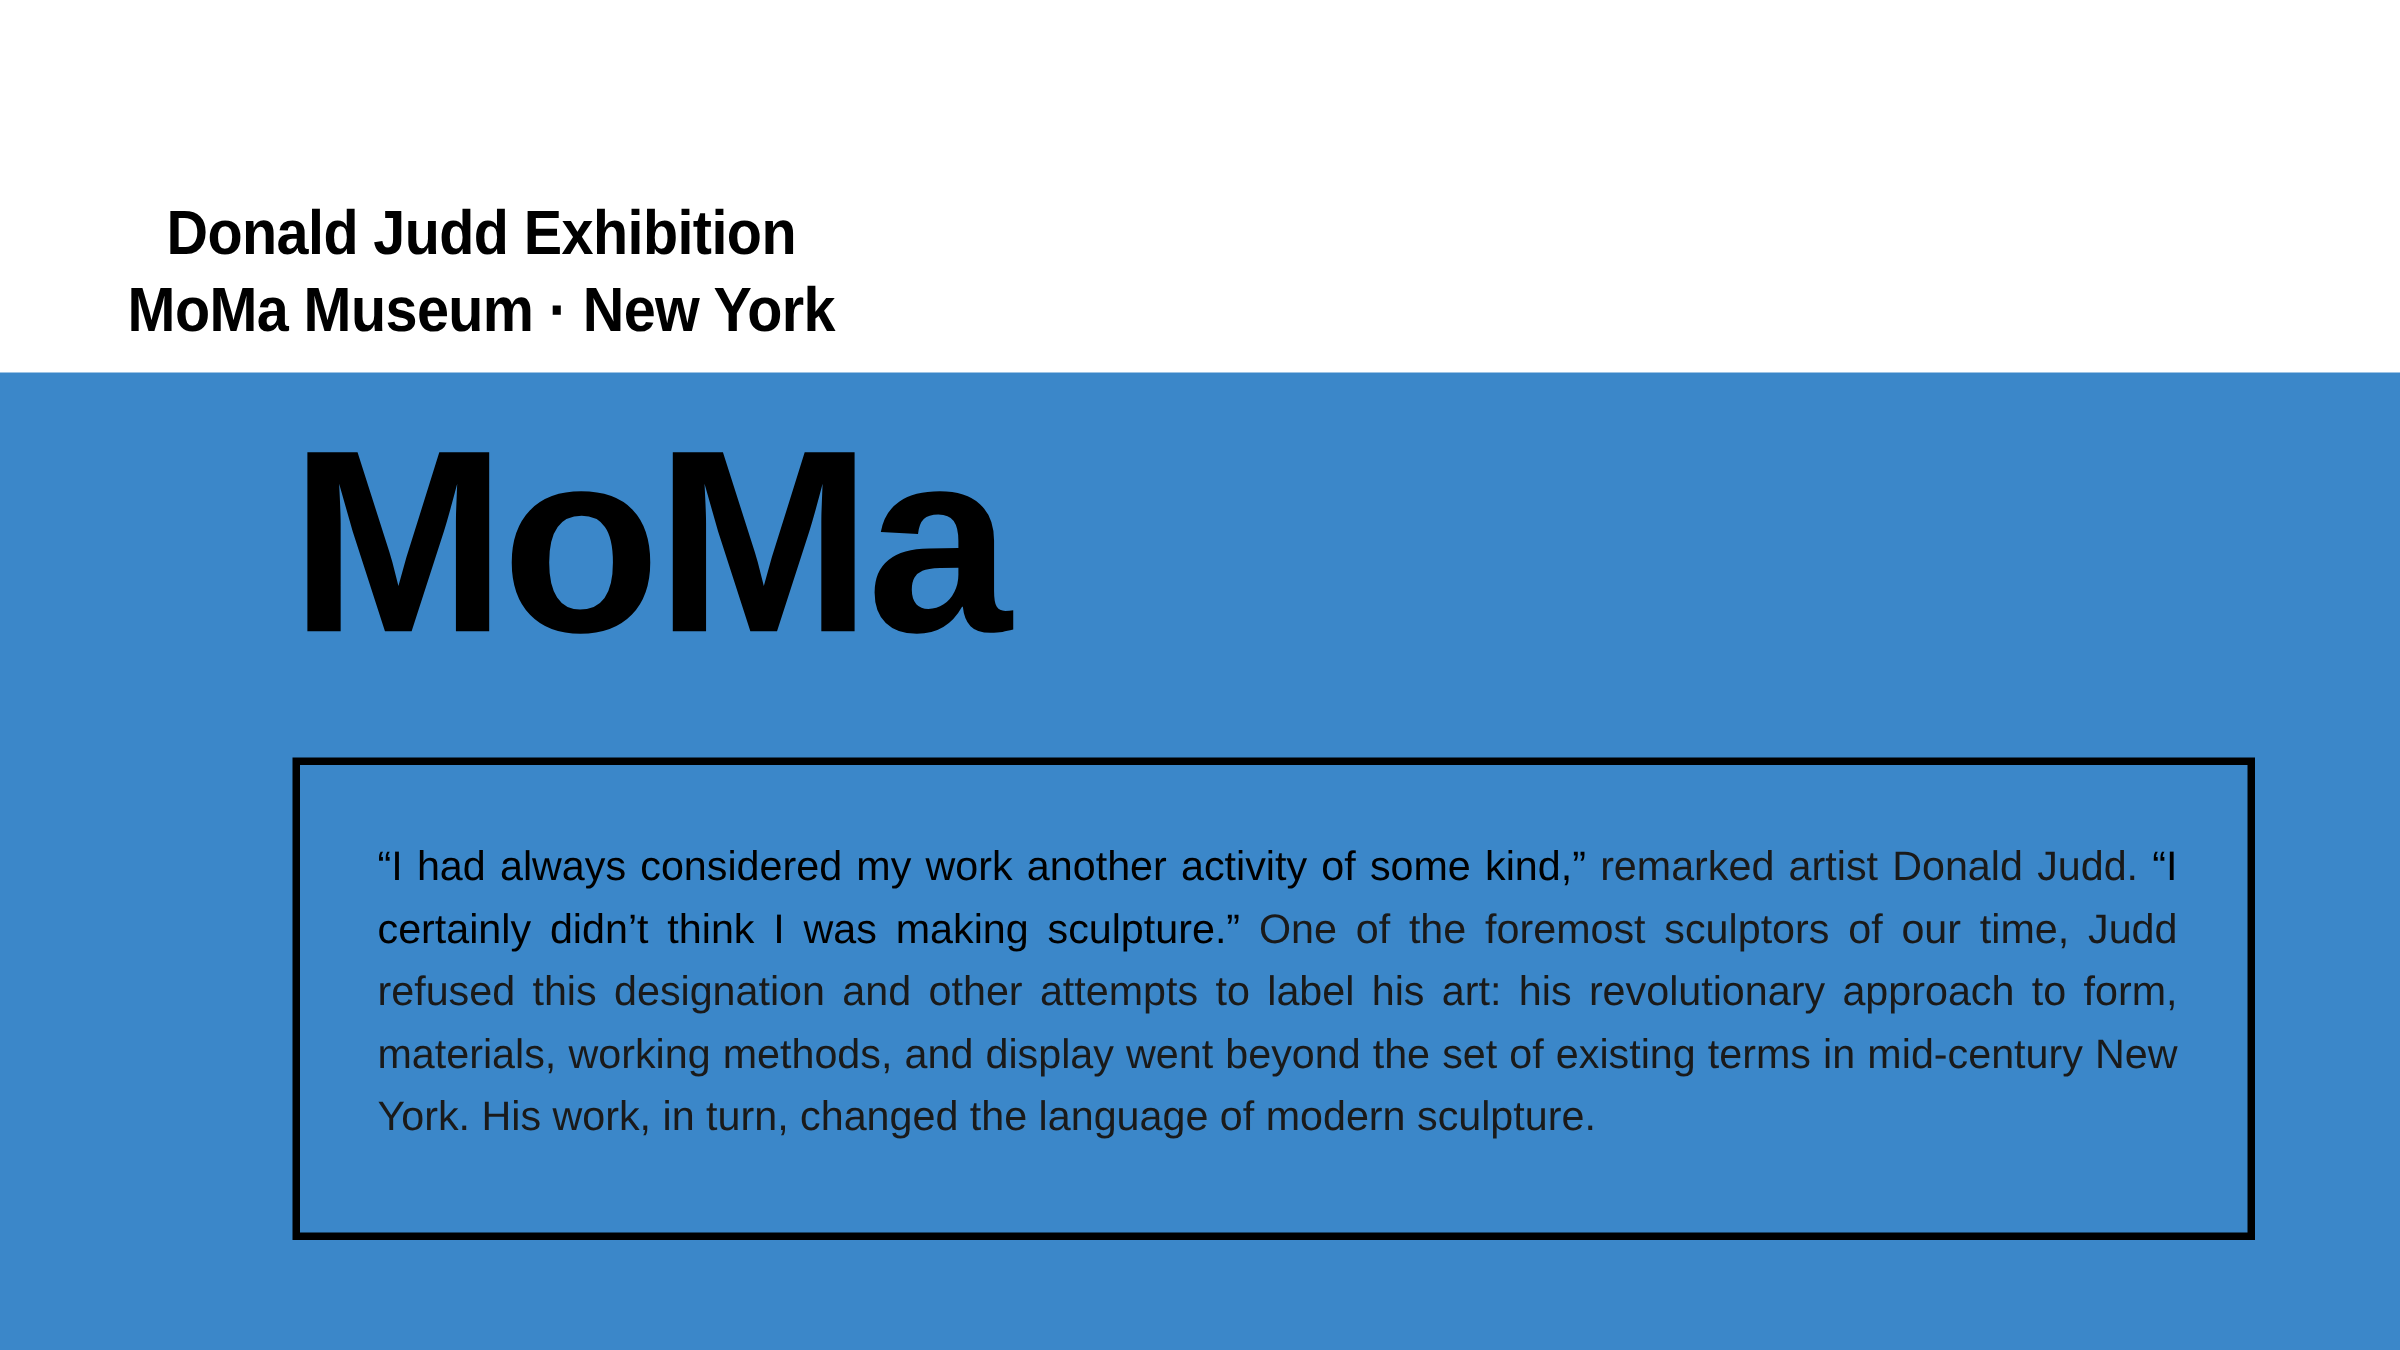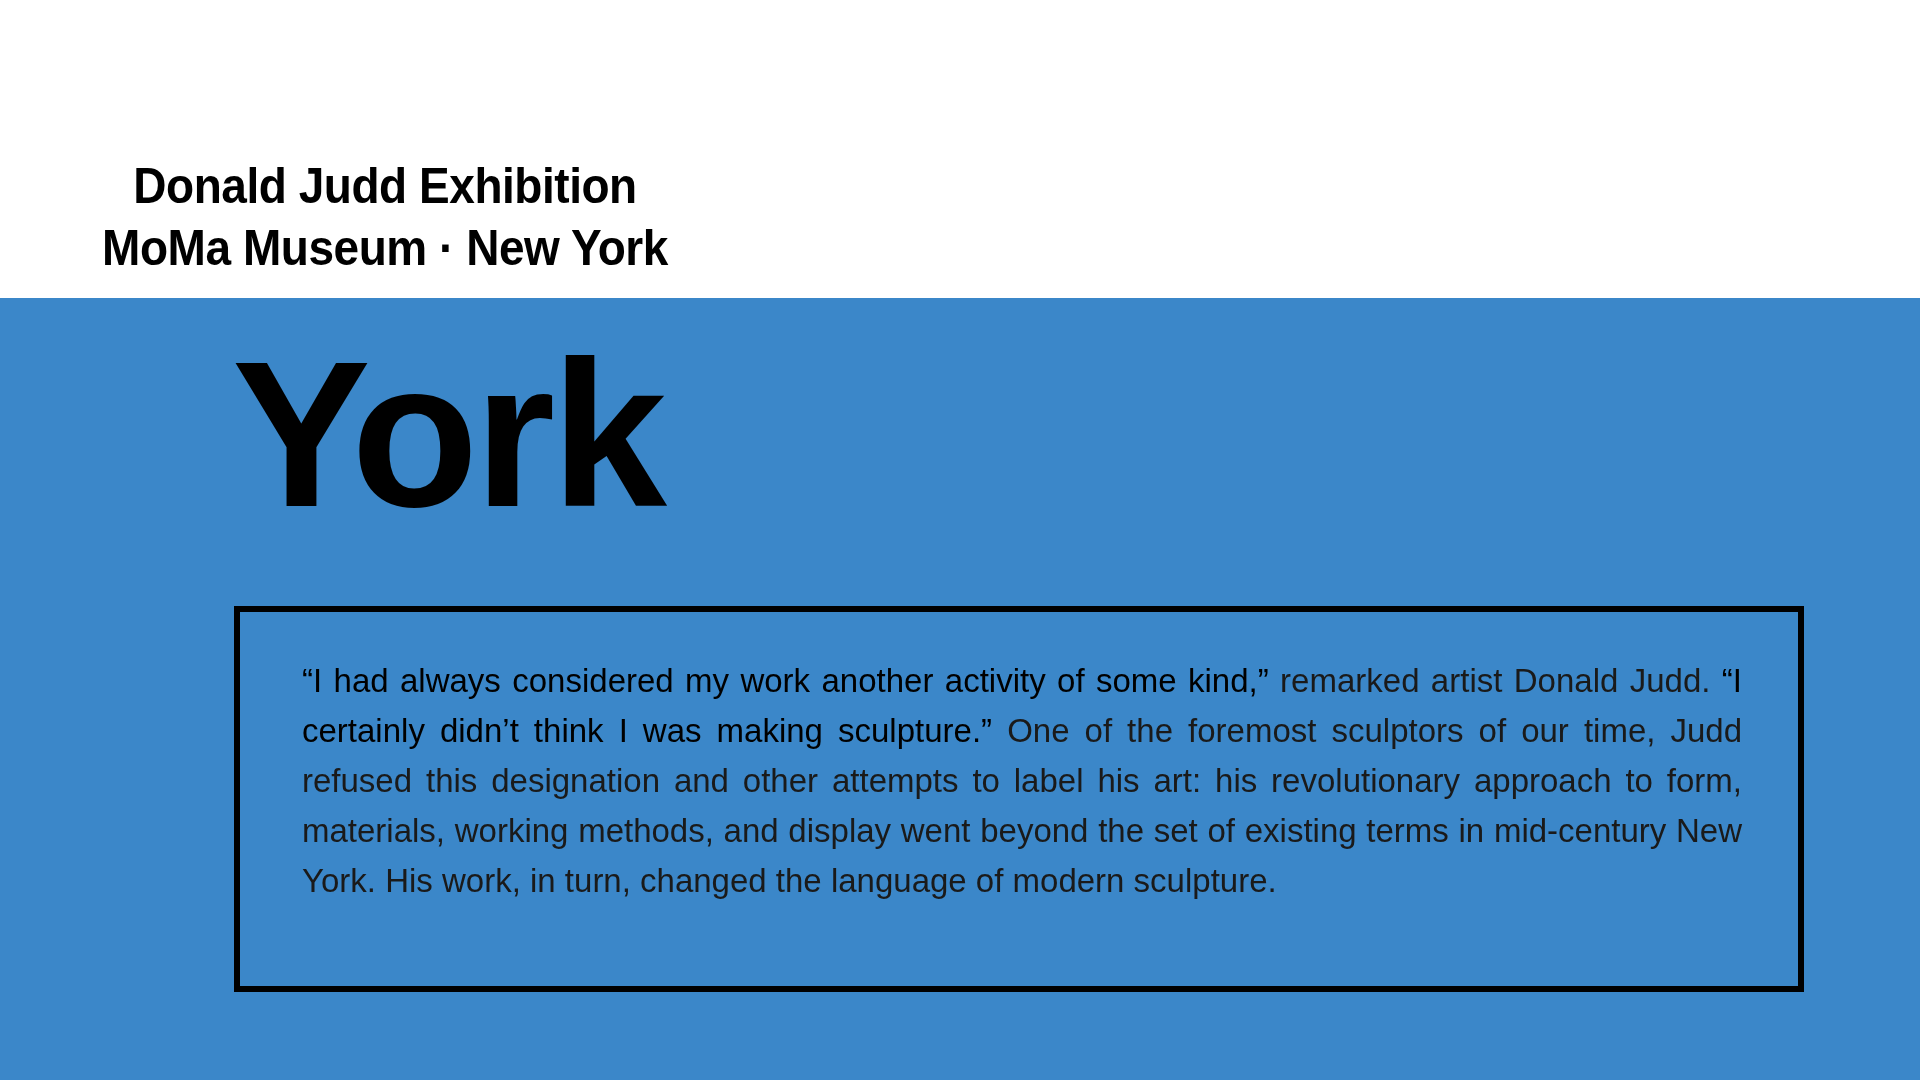--- a/index.html
+++ b/index.html
@@ -79,21 +79,21 @@
     width: 1570px;
     height: 386px;
     border: 6px solid #000000;
     box-sizing: border-box;
     background: transparent;
   }
 
   .quote-text {
     position: absolute;
     left: 62px;
-    top: 44px;
+    top: 56px;
     width: 1440px;
     text-align: justify;
     text-justify: inter-word;
     font-size: 33px;
     line-height: 50px;
     color: #111111;
     font-weight: 400;
   }
   .quote-text .q-emph {
     font-weight: 500;
@@ -110,19 +110,19 @@
 
 <div class="header-band">
   <div class="header-text">
     <span class="header-line">Donald Judd Exhibition</span>
     <span class="header-line">MoMa Museum · New York</span>
   </div>
 </div>
 
 <div class="blue-panel"></div>
 
-<div class="headline">York</div>
+<div class="headline">MoMa</div>
 
 <div class="quote-box">
   <div class="quote-text">
     <span class="q-emph">“I had always considered my work another activity of some kind,”</span><span class="q-plain"> remarked artist Donald Judd. </span><span class="q-emph">“I certainly didn’t think I was making sculpture.”</span><span class="q-plain"> One of the foremost sculptors of our time, Judd refused this designation and other attempts to label his art: his revolutionary approach to form, materials, working methods, and display went beyond the set of existing terms in mid-century New York. His work, in turn, changed the language of modern sculpture.</span>
   </div>
 </div>
 
 </body></html>

